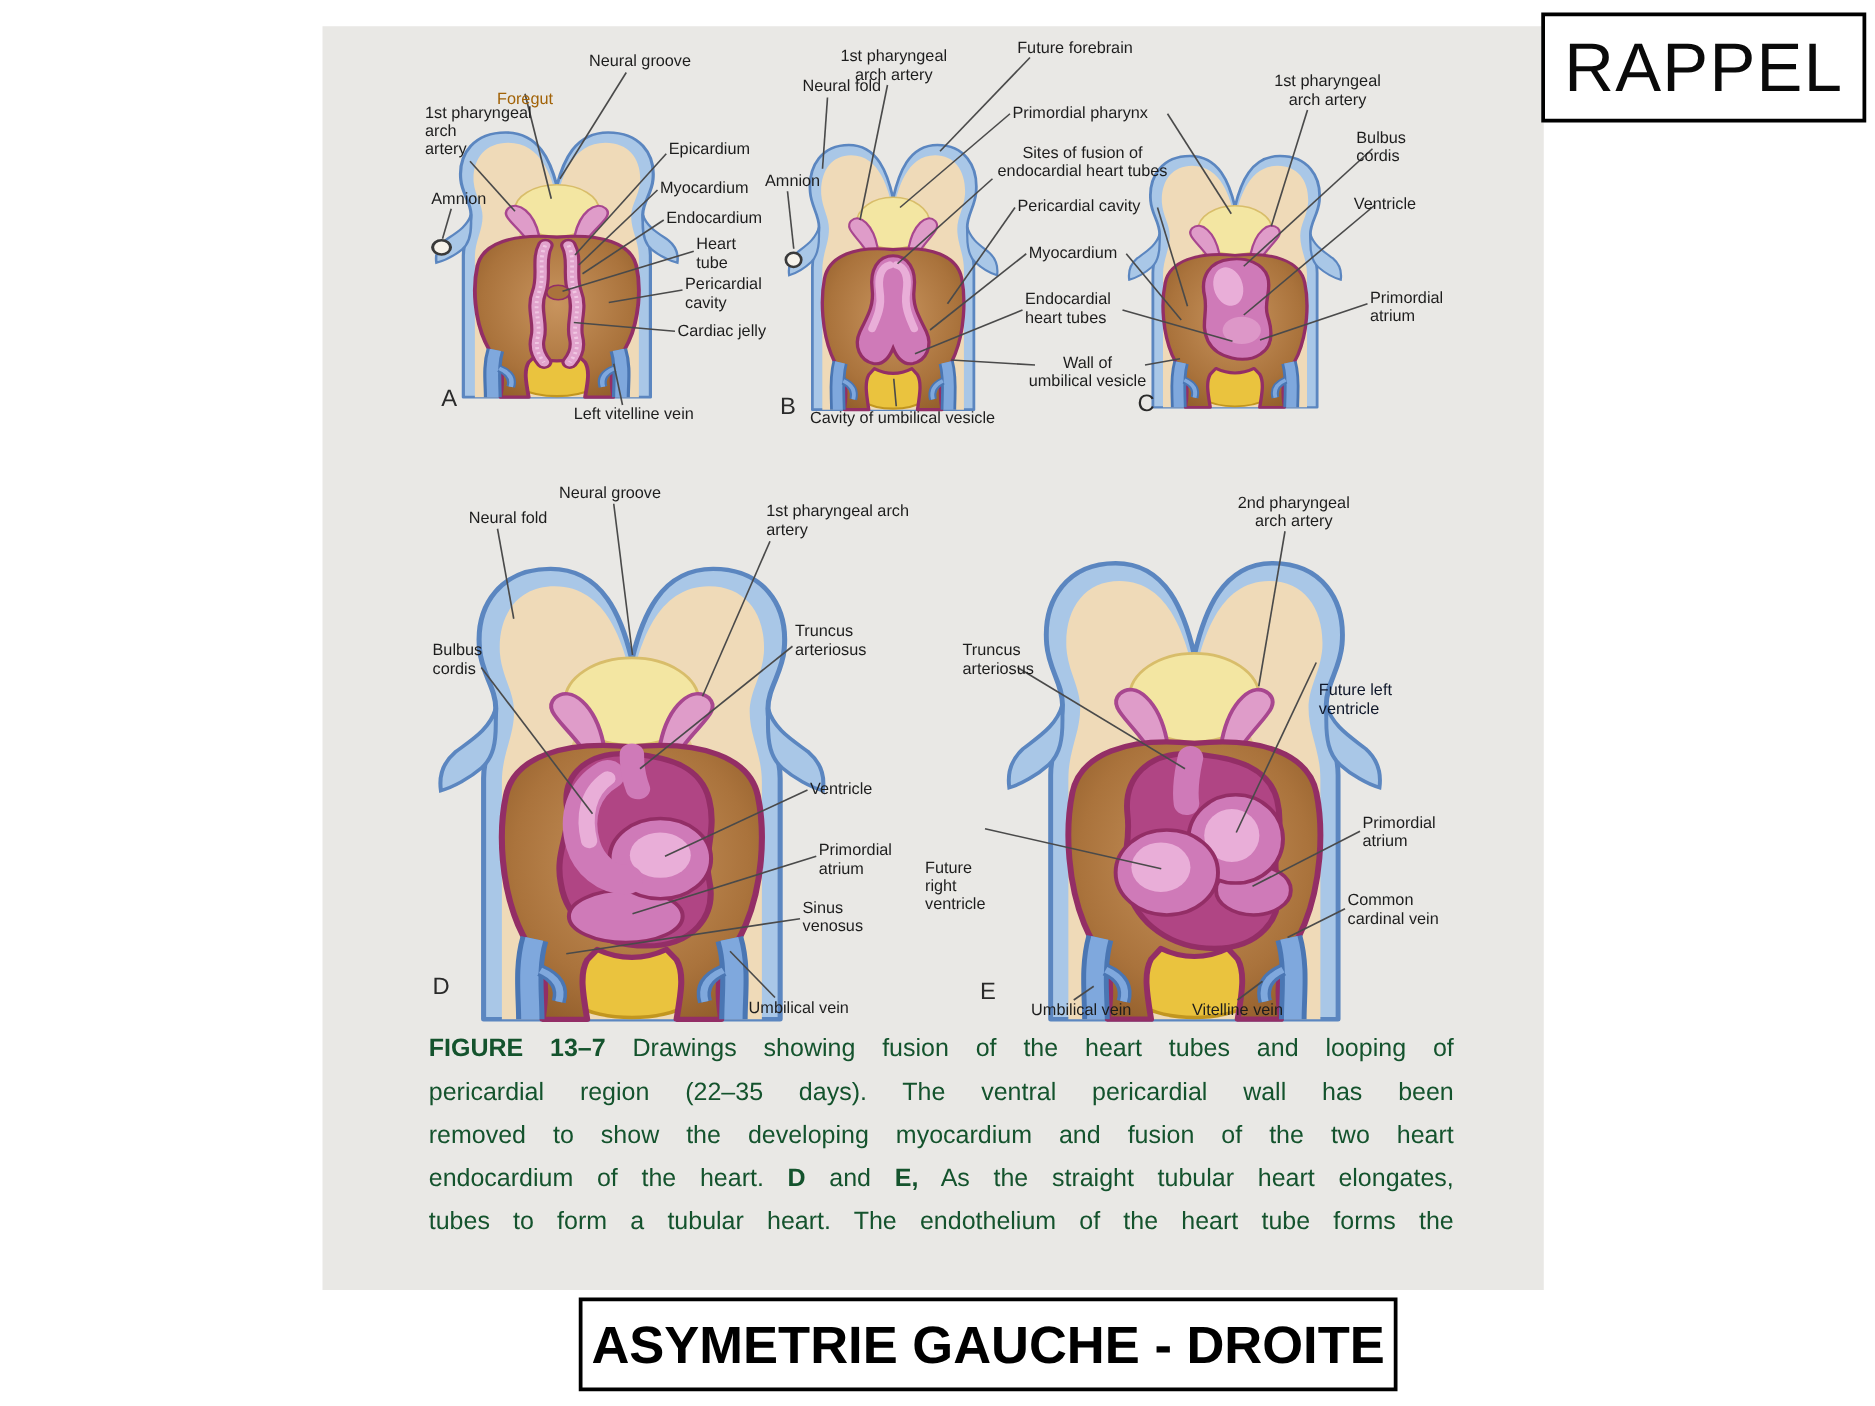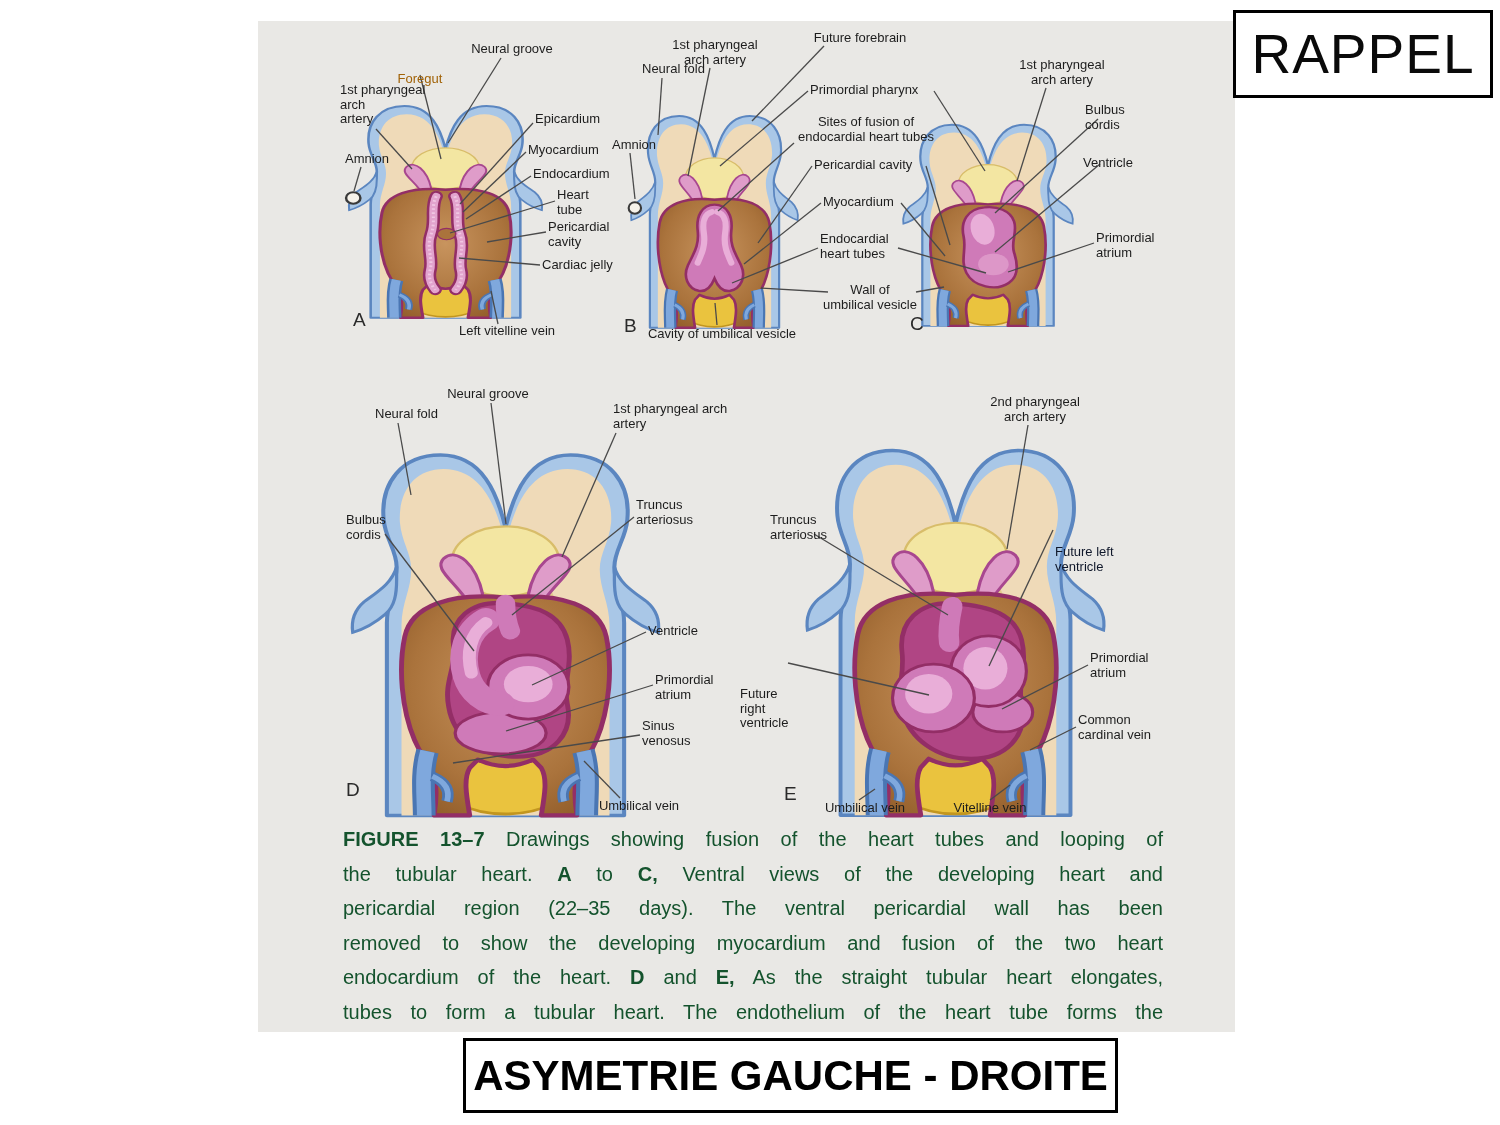--- a/index.html
+++ b/index.html
@@ -90,21 +90,20 @@
       <line x1="556" y1="513" x2="690" y2="594" stroke="#4a4a4a"></line>
       <line x1="795" y1="509" x2="731" y2="645" stroke="#4a4a4a"></line>
       <line x1="530" y1="642" x2="671" y2="674" stroke="#4a4a4a"></line>
       <line x1="830" y1="644" x2="744" y2="688" stroke="#4a4a4a"></line>
       <line x1="818" y1="706" x2="772" y2="729" stroke="#4a4a4a"></line>
       <line x1="601" y1="779" x2="617" y2="768" stroke="#4a4a4a"></line>
       <line x1="732" y1="779" x2="752" y2="764" stroke="#4a4a4a"></line>
     </svg>
   <div class="caption" id="caption">
       <div class="cap-line"><span class="b">FIGURE 13–7 </span><span>Drawings showing fusion of the heart tubes and looping of</span></div>
-      <div class="cap-line"><span>the tubular heart. </span><span class="b">A</span><span> to </span><span class="b">C,</span><span> Ventral views of the developing heart and</span></div>
       <div class="cap-line"><span>pericardial region (22–35 days). The ventral pericardial wall has been</span></div>
       <div class="cap-line"><span>removed to show the developing myocardium and fusion of the two heart</span></div>
       <div class="cap-line"><span>endocardium of the heart. </span><span class="b">D</span><span> and </span><span class="b">E,</span><span> As the straight tubular heart elongates,</span></div>
       <div class="cap-line"><span>tubes to form a tubular heart. The endothelium of the heart tube forms the</span></div>
     </div>
 <div class="drawing" style="left: 85px; top: 62px; width: 205px; height: 238px;">
       <svg viewBox="0 0 200 290" preserveAspectRatio="none">
     <defs>
       <radialGradient id="cavA" cx="50%" cy="42%" r="70%">
         <stop offset="0%" stop-color="#c8945e"></stop>

